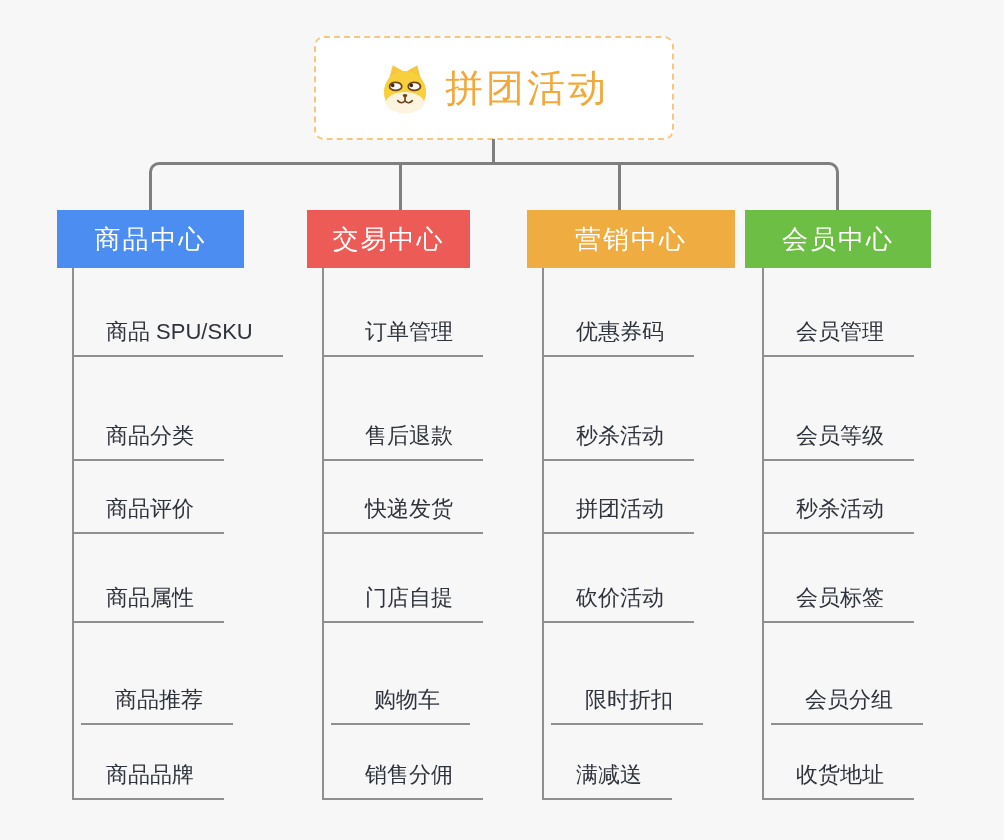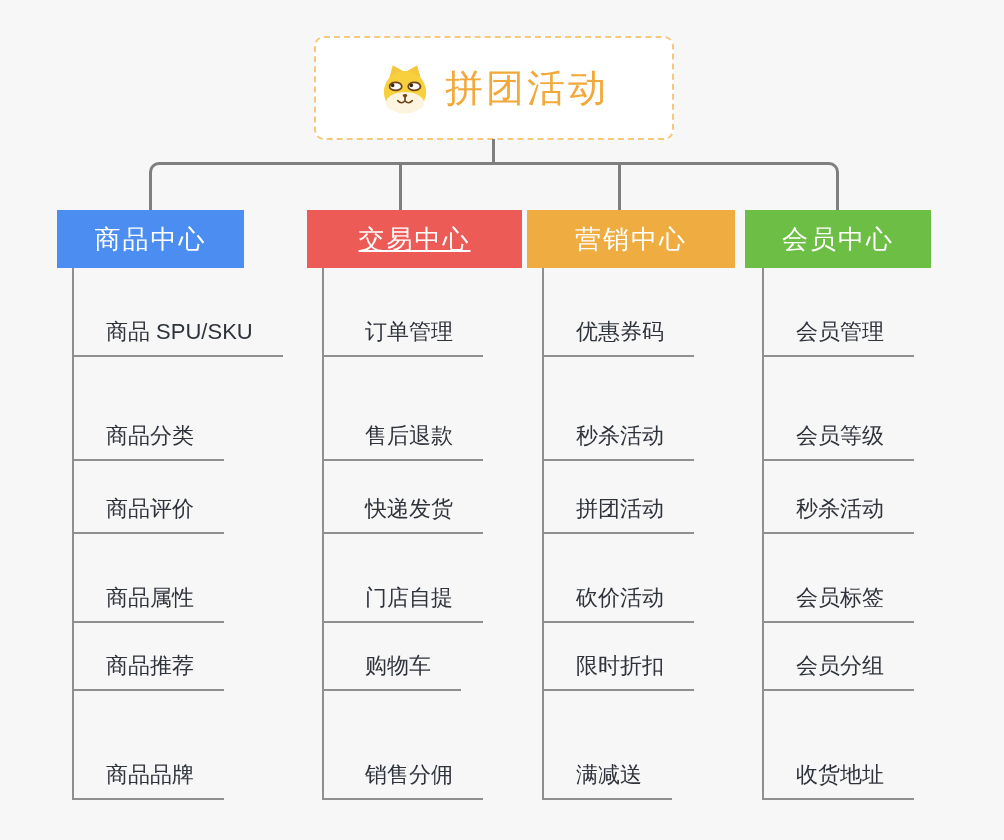--- a/index.html
+++ b/index.html
@@ -70,21 +70,21 @@
     border-radius:0;
     display:flex;
     align-items:center;
     justify-content:center;
     color:#FFFFFF;
     font-size:26px;
     letter-spacing:2px;
     cursor:default;
   }
   .bh-0{left:57px;  width:187px; background:#4B8DF0;}
-  .bh-1{left:307px; width:215px; background:#EC5B56;text-decoration:underline;}
+  .bh-1{left:307px; width:163px; background:#EC5B56;}
   .bh-2{left:527px; width:208px; background:#EFAC41;}
   .bh-3{left:745px; width:186px; background:#6DBE45;}
 
   
   .sub-line{
     position:absolute;
     top:268px;
     width:2px; height:531px;
     background:#8F8F8F;
   }
@@ -104,21 +104,21 @@
     border-bottom:2px solid #8F8F8F;
   }
   .c-0{left:72px;}
   .c-1{left:322px;padding-left:43px;}
   .c-2{left:542px;}
   .c-3{left:762px;}
   .r-0{top:317px;}
   .r-1{top:421px;}
   .r-2{top:494px;}
   .r-3{top:583px;}
-  .r-4{top:651px;}
+  .r-4{top:685px;margin-left:9px;}
   .r-5{top:760px;}
 </style>
 </head>
 <body>
 
 <div class="canvas" style="background-color: rgb(247, 247, 247);">
 
   <div class="root-node" style="border-color: rgb(246, 199, 125);">
     <svg class="dog-icon" viewBox="0 0 64 64" aria-hidden="true">
       <path d="M12 22 L17 4 L31 12 Z" fill="#F5C63E"></path>

